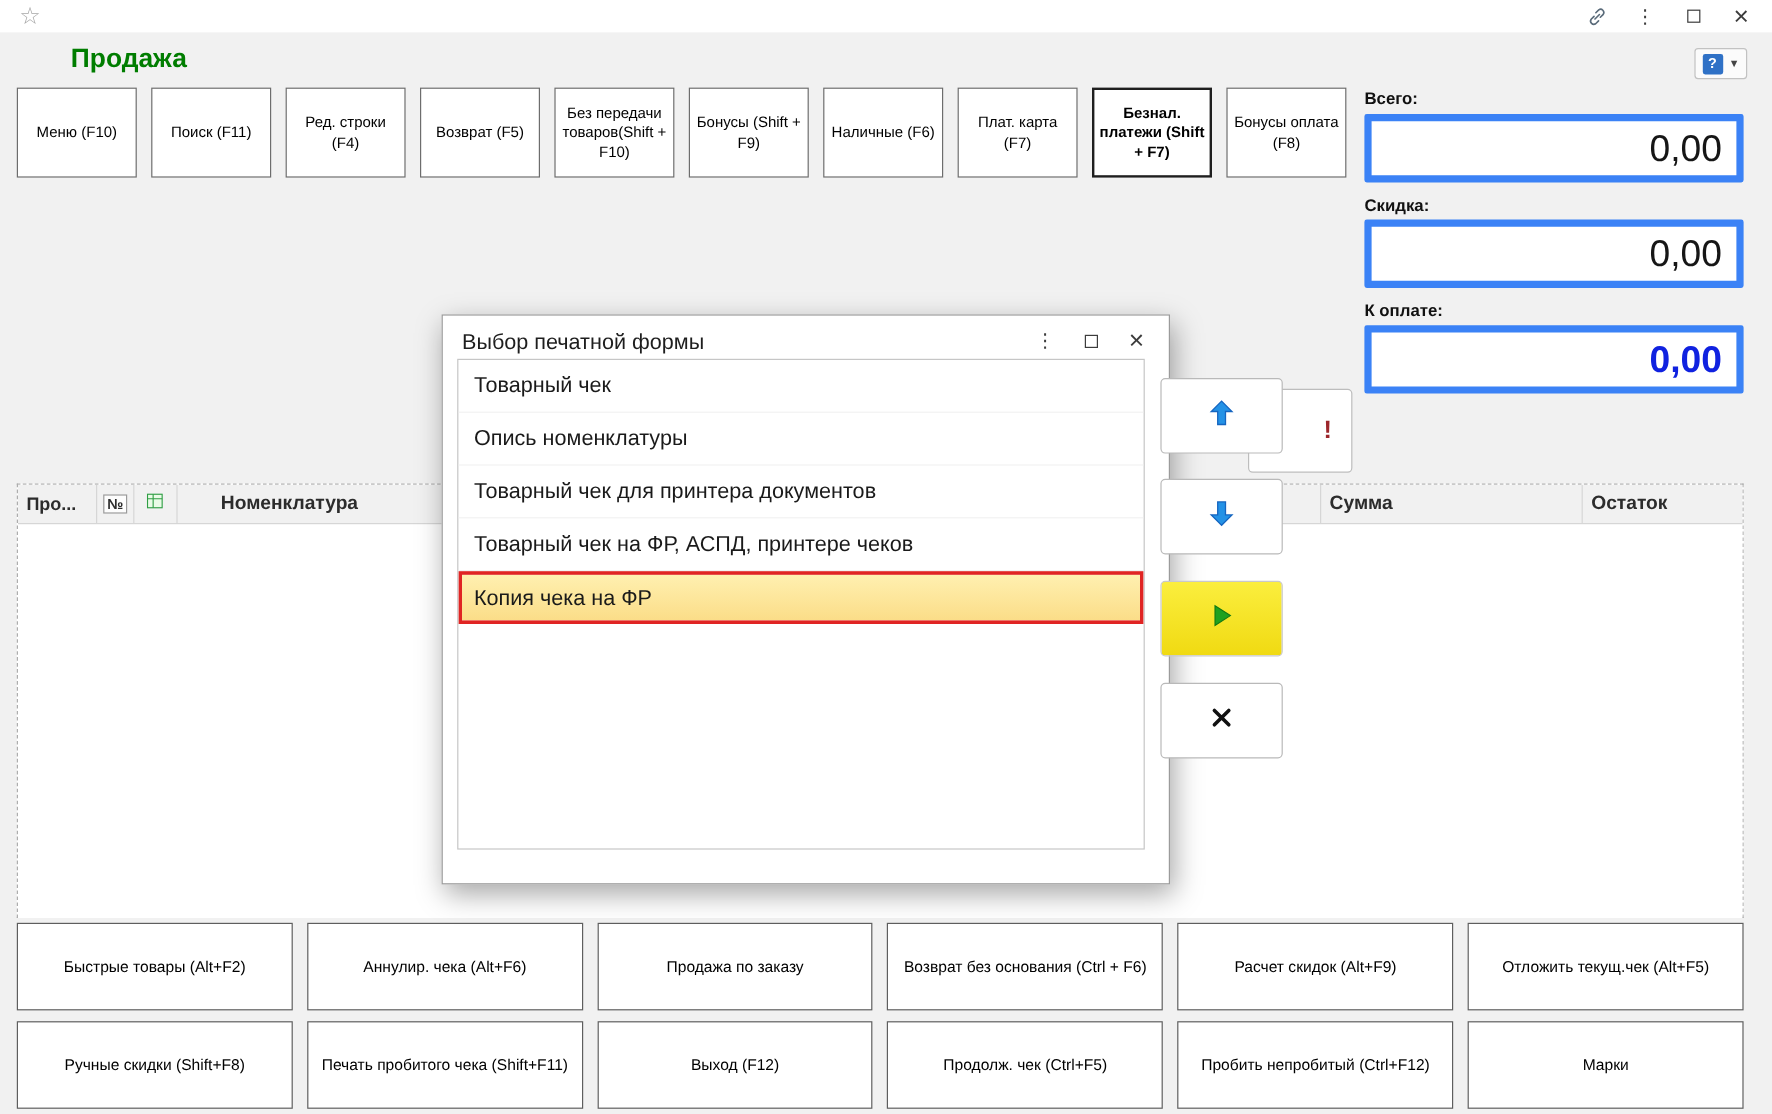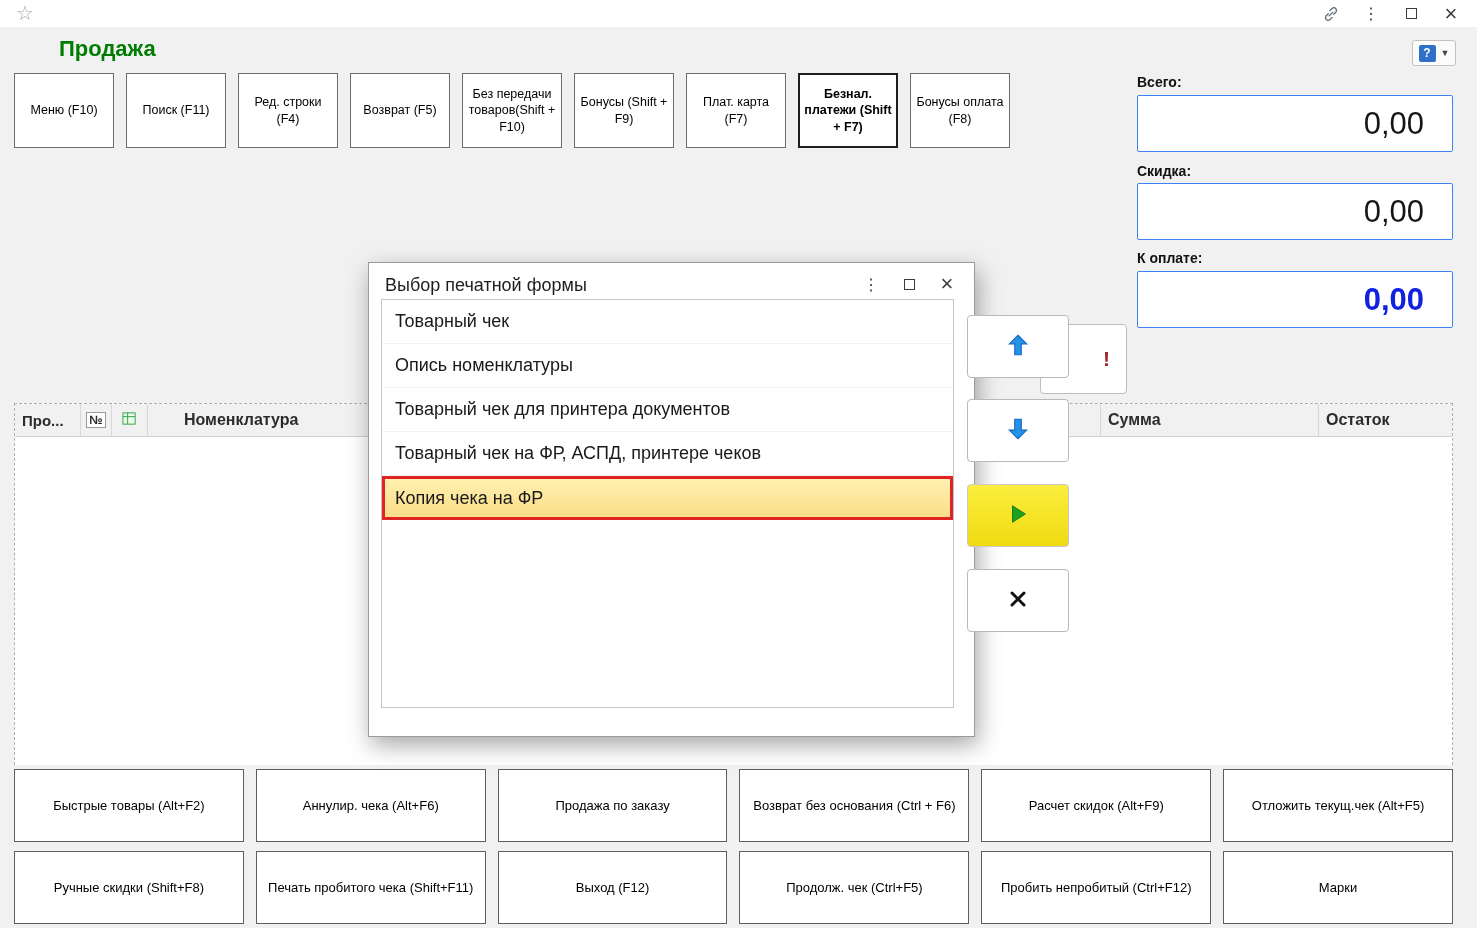--- a/index.html
+++ b/index.html
@@ -21,21 +21,21 @@
   .help-q { width:17px; height:17px; background:#2f71c6; color:#fff; font-size:12px; font-weight:bold; border-radius:2px; display:flex; align-items:center; justify-content:center; }
   .help-caret { font-size:9px; color:#444; }
 
   
   .toolbar { position:absolute; left:14px; top:73px; display:flex; gap:12px; }
   .tb-btn { width:100px; height:75px; background:#fff; border:1px solid #6d6d6d; display:flex; align-items:center; justify-content:center; text-align:center; font-size:12.5px; line-height:1.3; padding:3px; cursor:pointer; }
   .tb-btn.focused { border:2px solid #1f1f1f; font-weight:bold; }
 
   
   .totals-label { position:absolute; left:1137px; font-size:14px; font-weight:bold; color:#111; }
-  .totals-field { position:absolute; left:1137px; width:316px; height:57px; background:#fff; border:1px solid #3b82f6; border-radius:2px; display:flex; align-items:center; justify-content:flex-end; padding-right:28px; font-size:31px; color:#161616; }
+  .totals-field { position:absolute; left:1137px; width:316px; height:57px; background:#fff; border:6px solid #3b82f6; border-radius:2px; display:flex; align-items:center; justify-content:flex-end; padding-right:12px; font-size:31px; color:#161616; }
   #total-label { top:74px; } #total-field { top:95px; }
   #discount-label { top:163px; } #discount-field { top:183px; }
   #payable-label { top:250px; } #payable-field { top:271px; color:#1022e0; font-weight:bold; }
 
   
   .partial-btn { position:absolute; left:1040px; top:324px; width:87px; height:70px; background:#fff; border:1px solid #bdbdbd; border-radius:4px; z-index:5; display:flex; align-items:center; justify-content:flex-end; padding-right:16px; font-size:21px; font-weight:bold; color:#9c262b; cursor:pointer; }
 
   
   .table-area { position:absolute; left:14px; top:403px; width:1439px; height:362px; border:1px dashed #adadad; background:#fff; z-index:1; }
   .table-header { display:flex; height:33px; background:#f1f1f1; border-bottom:1px solid #cfcfcf; }
@@ -96,20 +96,21 @@
   <span class="help-caret">▼</span>
 </div>
 
 <div class="toolbar">
   <div class="tb-btn">Меню (F10)</div>
   <div class="tb-btn">Поиск (F11)</div>
   <div class="tb-btn">Ред. строки (F4)</div>
   <div class="tb-btn">Возврат (F5)</div>
   <div class="tb-btn">Без передачи товаров(Shift + F10)</div>
   <div class="tb-btn">Бонусы (Shift + F9)</div>
+  <div class="tb-btn">Наличные (F6)</div>
   <div class="tb-btn">Плат. карта (F7)</div>
   <div class="tb-btn focused">Безнал. платежи (Shift + F7)</div>
   <div class="tb-btn">Бонусы оплата (F8)</div>
 </div>
 
 <div class="totals-label" id="total-label">Всего:</div>
 <div class="totals-field" id="total-field">0,00</div>
 <div class="totals-label" id="discount-label">Скидка:</div>
 <div class="totals-field" id="discount-field">0,00</div>
 <div class="totals-label" id="payable-label">К оплате:</div>

